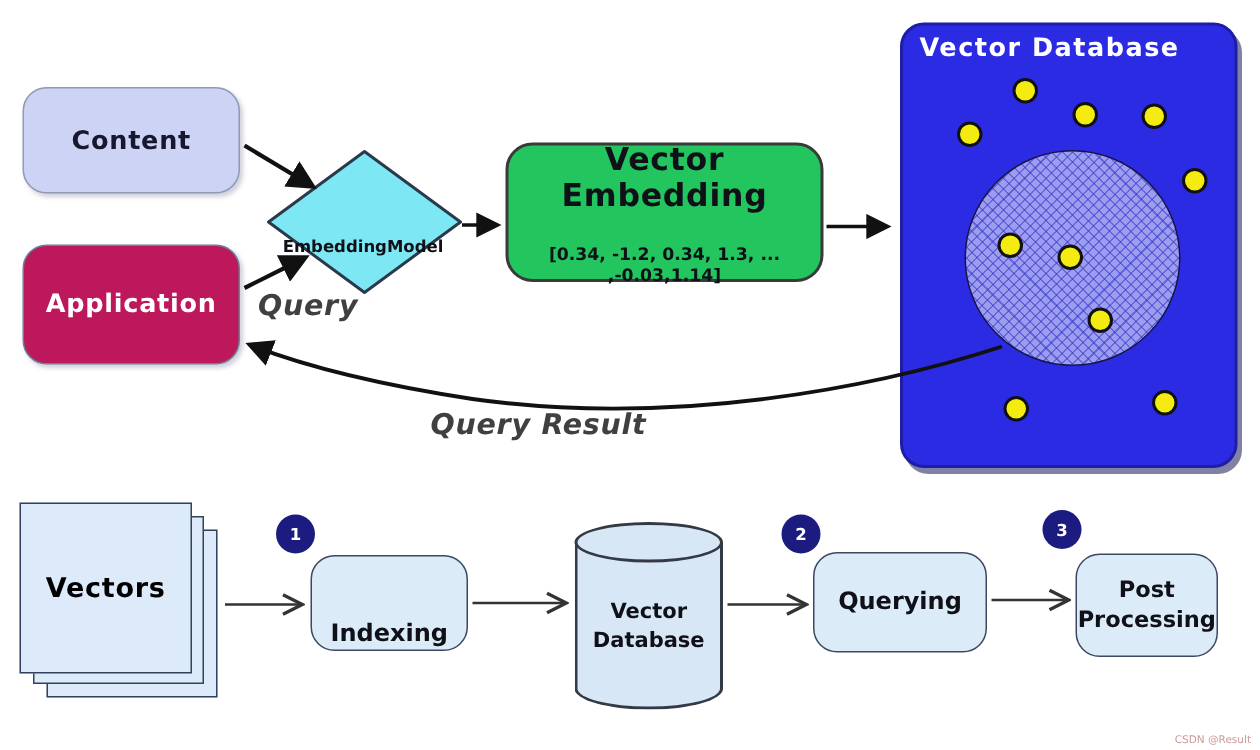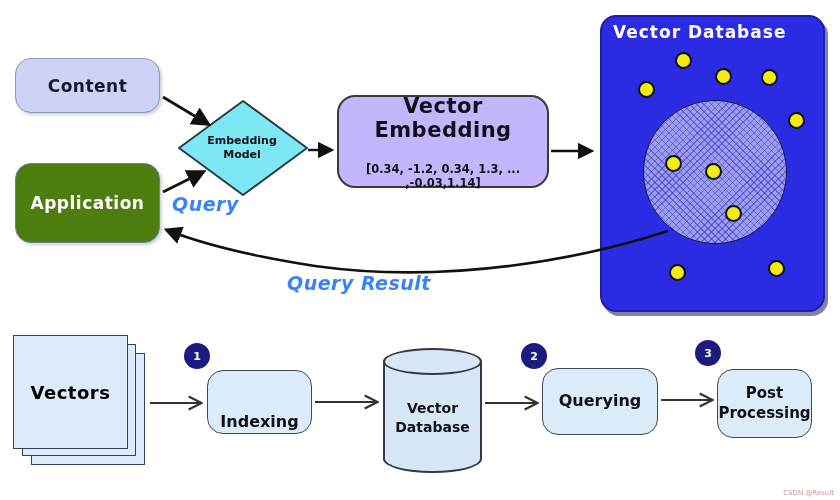--- a/index.html
+++ b/index.html
@@ -5,34 +5,34 @@
   * { margin:0; padding:0; box-sizing:border-box; }
   html,body { background:#fff; }
   #canvas {
     position:relative; width:840px; height:500px; background:#ffffff;
     font-family:"DejaVu Sans", sans-serif; overflow:hidden;
   }
   .node { position:absolute; display:flex; align-items:center; justify-content:center; text-align:center; }
 
   
   .content-box {
-    left:15px; top:58px; width:145px; height:55px;
+    left:15px; top:58px; width:145px; height:71px;
     background:#ccd3f4; border:1.5px solid #9099b5; border-radius:16px;
     color:#17172e; font-size:17px; font-weight:600; letter-spacing:.5px;
     box-shadow:2px 2px 3px rgba(120,120,150,.35);
   }
   .application-box {
     left:15px; top:163px; width:145px; height:80px;
-    background:#4d7c0f; border:1px solid #6d8097; border-radius:16px;
+    background:#be185d; border:1px solid #6d8097; border-radius:16px;
     color:#ffffff; font-size:17px; font-weight:600; letter-spacing:.5px;
     box-shadow:2px 2px 3px rgba(120,120,150,.35);
   }
   .ve-box {
     left:337px; top:95px; width:212px; height:93px;
-    background:#c4b5fd; border:2px solid #3a3a3a; border-radius:18px;
+    background:#22c55e; border:2px solid #3a3a3a; border-radius:18px;
     flex-direction:column; color:#101018;
   }
   .ve-title { font-size:21px; font-weight:700; letter-spacing:.5px; }
   .ve-values { font-size:11.5px; font-weight:600; margin-top:20px; }
 
   .db-box {
     left:600px; top:15px; width:225px; height:297px;
     background:#2b2be4; border:2px solid #1d1da8; border-radius:16px;
     box-shadow:3px 4px 0 rgba(25,25,90,.55);
   }
@@ -49,30 +49,30 @@
       repeating-linear-gradient(-45deg, rgba(50,50,200,.5) 0 1px, transparent 1px 5px);
     z-index:2;
   }
   #dot-layer { position:absolute; left:0; top:0; width:840px; height:500px; z-index:4; pointer-events:none; }
   .dot {
     position:absolute; width:17px; height:17px; border-radius:50%;
     background:#f4ec11; border:2px solid #111111;
   }
 
   .label-query, .label-query-result {
-    position:absolute; color:#3b82f6; font-size:19px; font-weight:600;
+    position:absolute; color:#404040; font-size:19px; font-weight:600;
     font-style:italic; letter-spacing:.5px; z-index:6;
   }
   .label-query { left:172px; top:193px; }
   .label-query-result { left:287px; top:272px; }
 
   
   .diamond-label {
-    position:absolute; left:180px; top:124px; width:124px; height:48px;
-    display:flex; flex-direction:column; align-items:center; justify-content:center;
+    position:absolute; left:180px; top:141px; width:124px; height:48px;
+    display:flex; flex-direction:row; align-items:center; justify-content:center;
     font-size:11px; font-weight:600; color:#101018; z-index:6; line-height:1.3;
   }
 
   
   .sheet { position:absolute; background:#dceafa; border:1.5px solid #33415c; }
   .vectors-stack { position:absolute; left:13px; top:335px; width:135px; height:134px; }
   .sheet.s3 { left:18px; top:18px; width:114px; height:112px; }
   .sheet.s2 { left:9px;  top:9px;  width:114px; height:112px; }
   .sheet.s1 { left:0;    top:0;    width:115px; height:114px; display:flex; align-items:center; justify-content:center; }
   .vectors-label { font-size:18px; font-weight:600; color:#000000; letter-spacing:.5px; }

